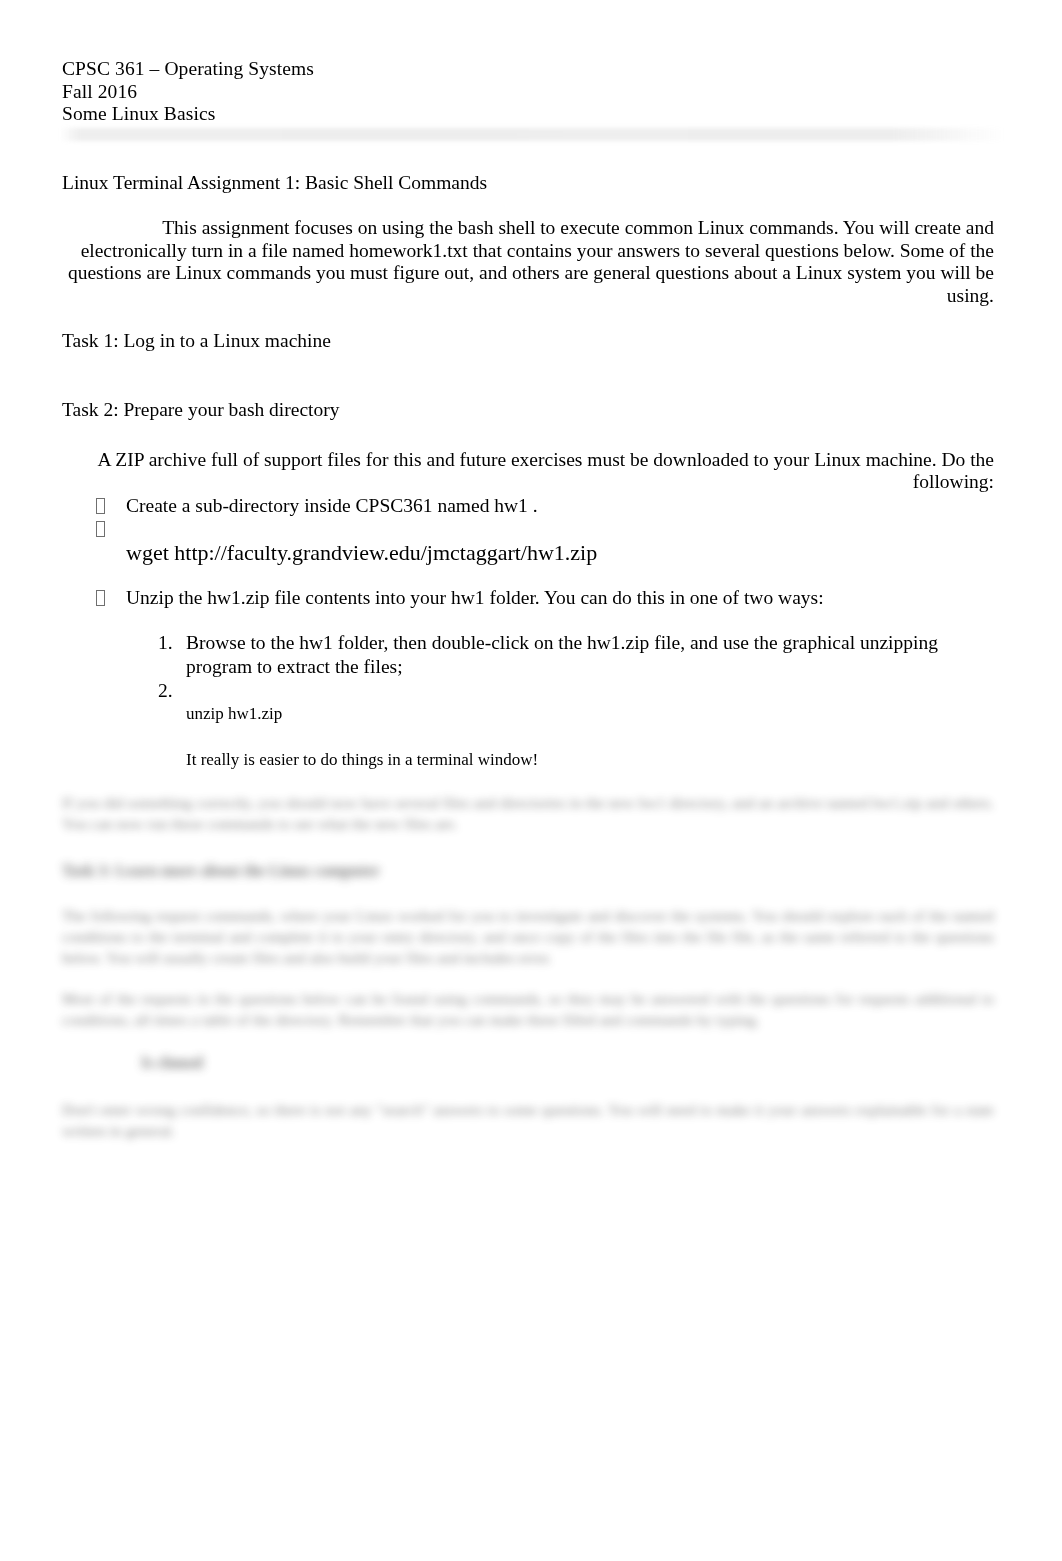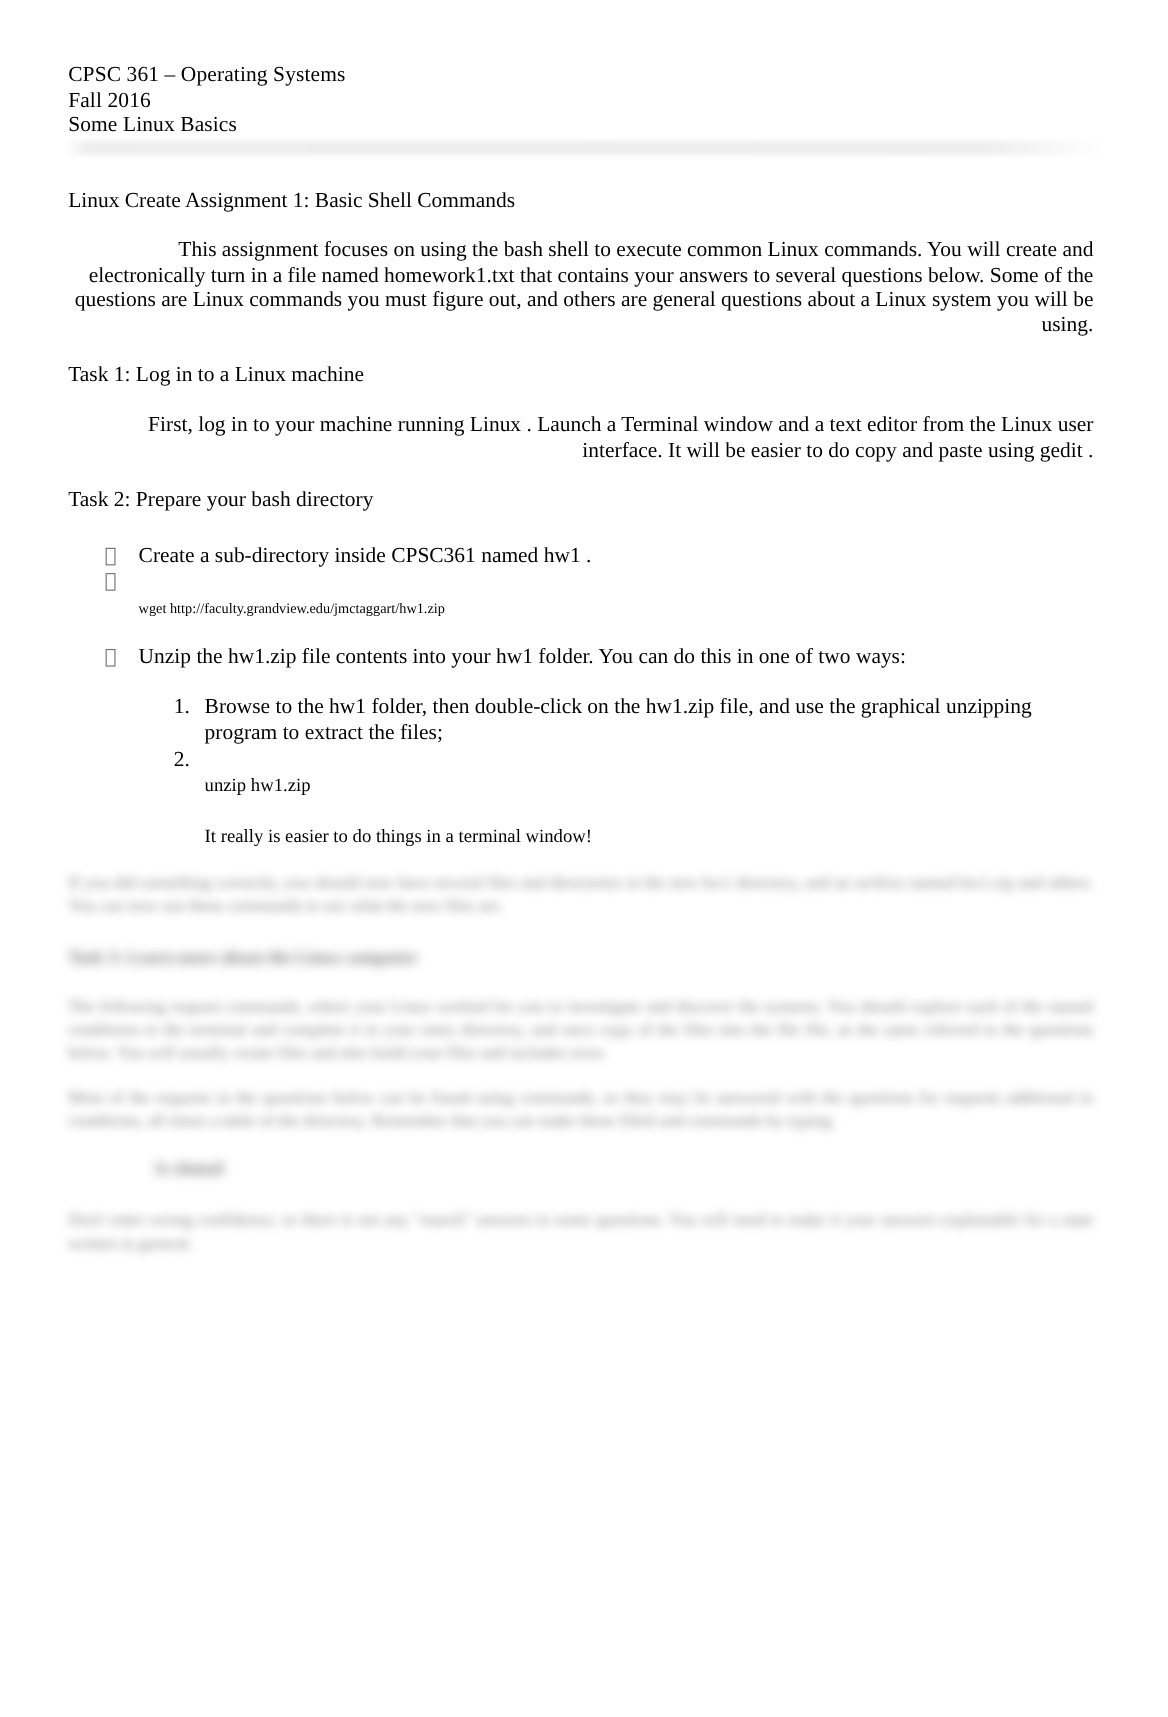--- a/index.html
+++ b/index.html
@@ -90,21 +90,21 @@
     top: 4px;
     display: inline-block;
     width: 9px;
     height: 16px;
     border: 1.4px solid #6f6f6f;
     box-sizing: border-box;
   }
   .bitem.big .tofu { top: 4px; }
 
   .cmd {
-    font-size: 13px;
+    font-size: 22px;
     line-height: 23px;
     padding-left: 64px;
   }
 
   
   .nlist {
     margin: 0;
     padding: 0;
     list-style: none;
   }
@@ -165,37 +165,37 @@
 
     <div>
       <div class="hdr-line">CPSC 361 – Operating Systems</div>
       <div class="hdr-line">Fall 2016</div>
       <div class="hdr-line">Some Linux Basics</div>
     </div>
 
     <div class="gap-md"></div>
     <div style="height:23px"></div>
 
-    <div class="title-line">Linux Create Assignment 1: Basic Shell Commands</div>
+    <div class="title-line">Linux Terminal Assignment 1: Basic Shell Commands</div>
 
     <div class="gap-md"></div>
 
     <div class="para">This assignment focuses on using the bash shell to execute common Linux commands.  You will create and electronically turn in a file named homework1.txt      that contains your answers to several questions below. Some of the questions are Linux commands you must figure out, and others are general questions about a Linux system you will be using.</div>
 
     <div class="gap-md"></div>
 
     <div class="title-line">Task 1: Log in to a Linux machine</div>
     <div class="gap-md"></div>
-    <div class="para">First, log in to your machine running Linux    . Launch a Terminal   window and a text editor  from the Linux user interface. It will be easier to do copy and paste using gedit    .</div>
 
     <div class="gap-md"></div>
 
     <div class="title-line">Task 2: Prepare your bash directory</div>
     <div class="gap-md"></div>
     <div style="height:4px"></div>
+    <div class="para">A ZIP archive full of support files for this and future exercises must be downloaded to your Linux machine. Do the following:</div>
 
     <ul class="blist">
       <li class="bitem">
         <span class="tofu"></span>
         <span>Create a sub-directory inside CPSC361  named hw1 .</span>
       </li>
       <li class="bitem">
         <span class="tofu"></span>
       </li>
     </ul>

